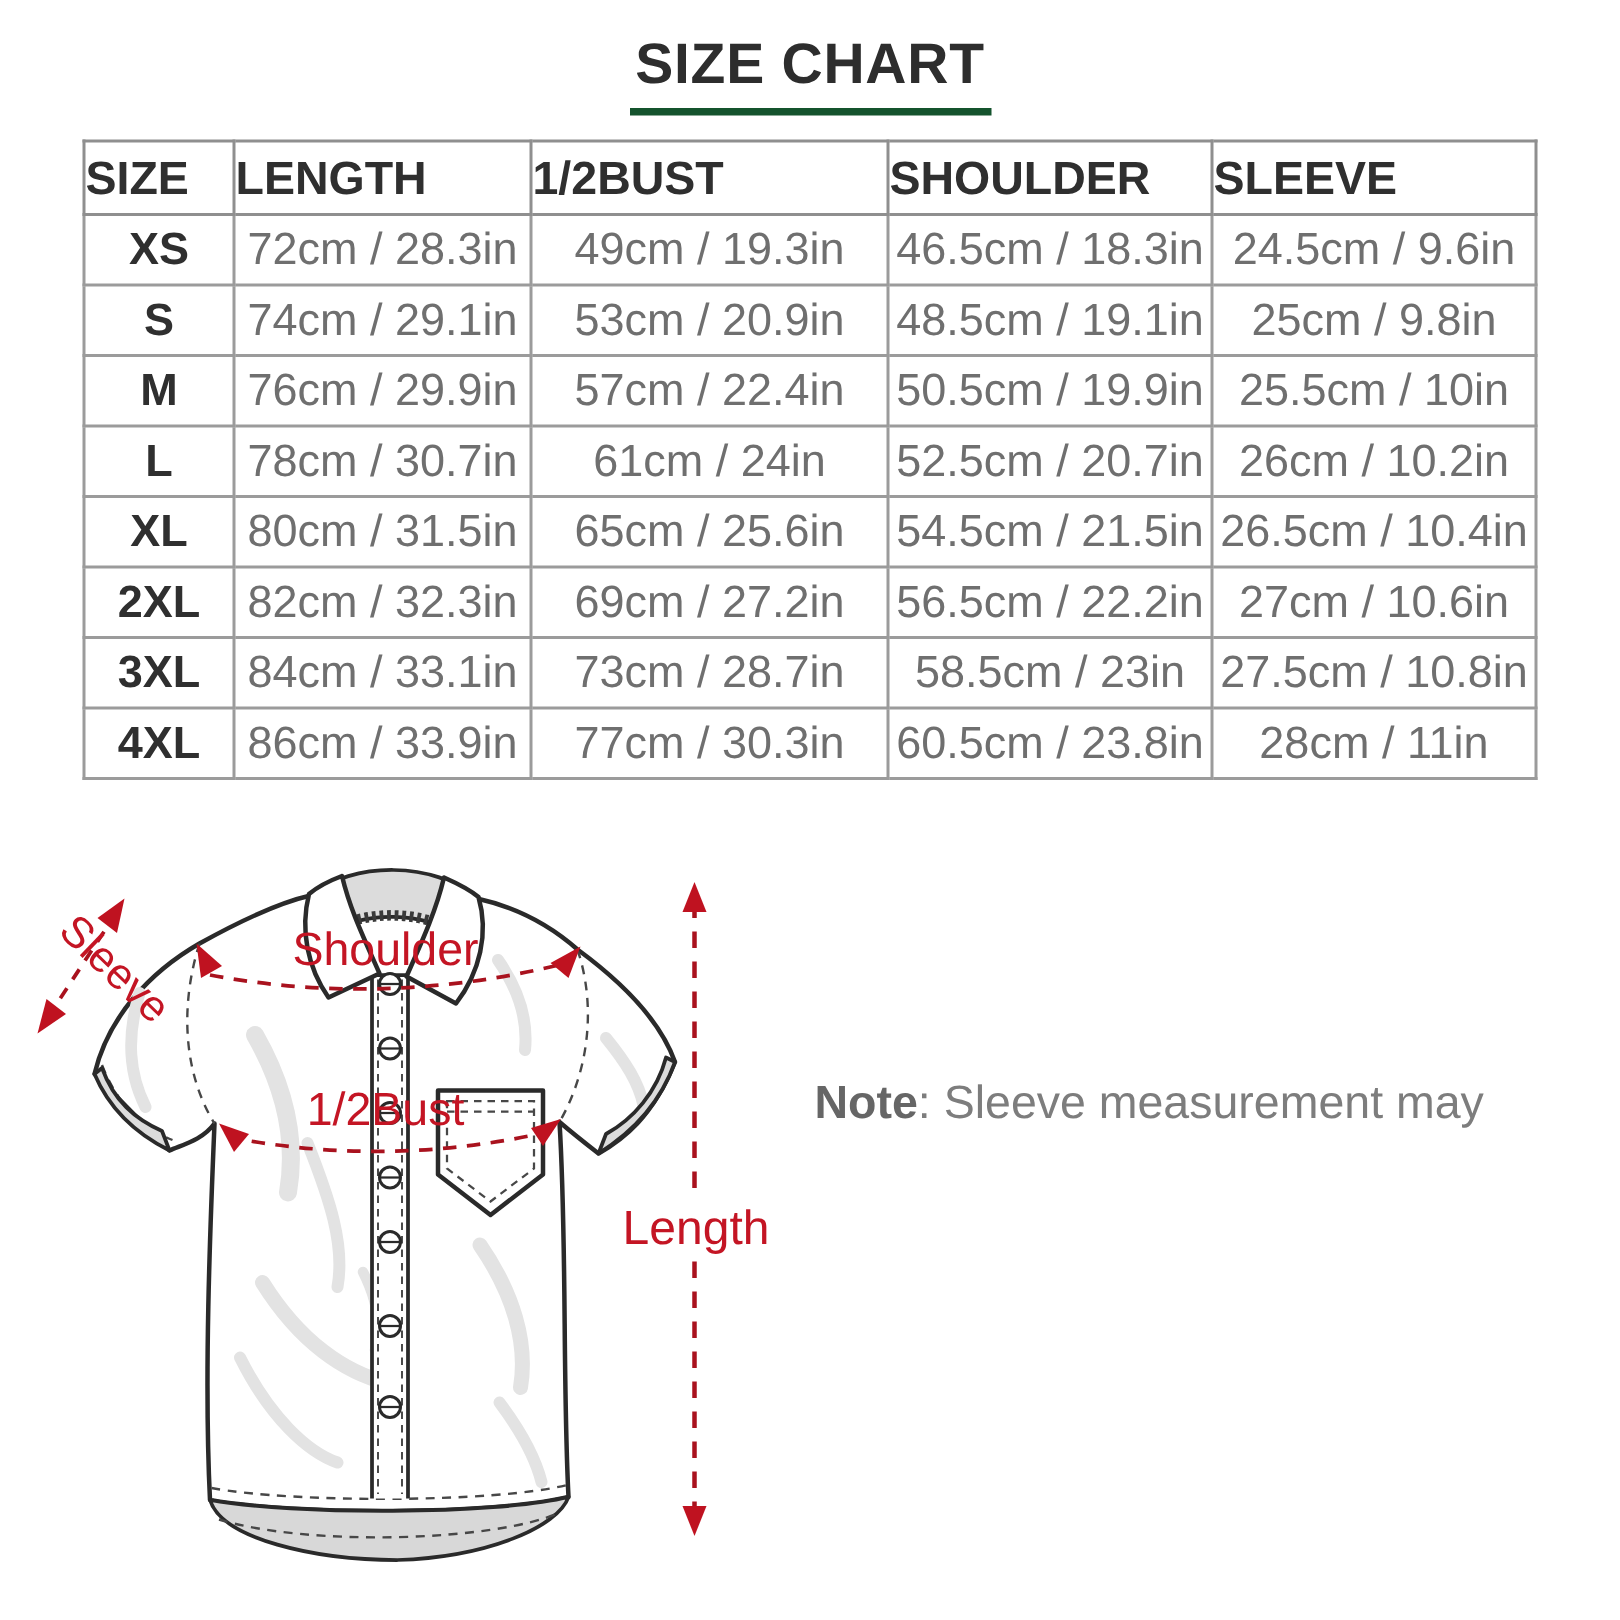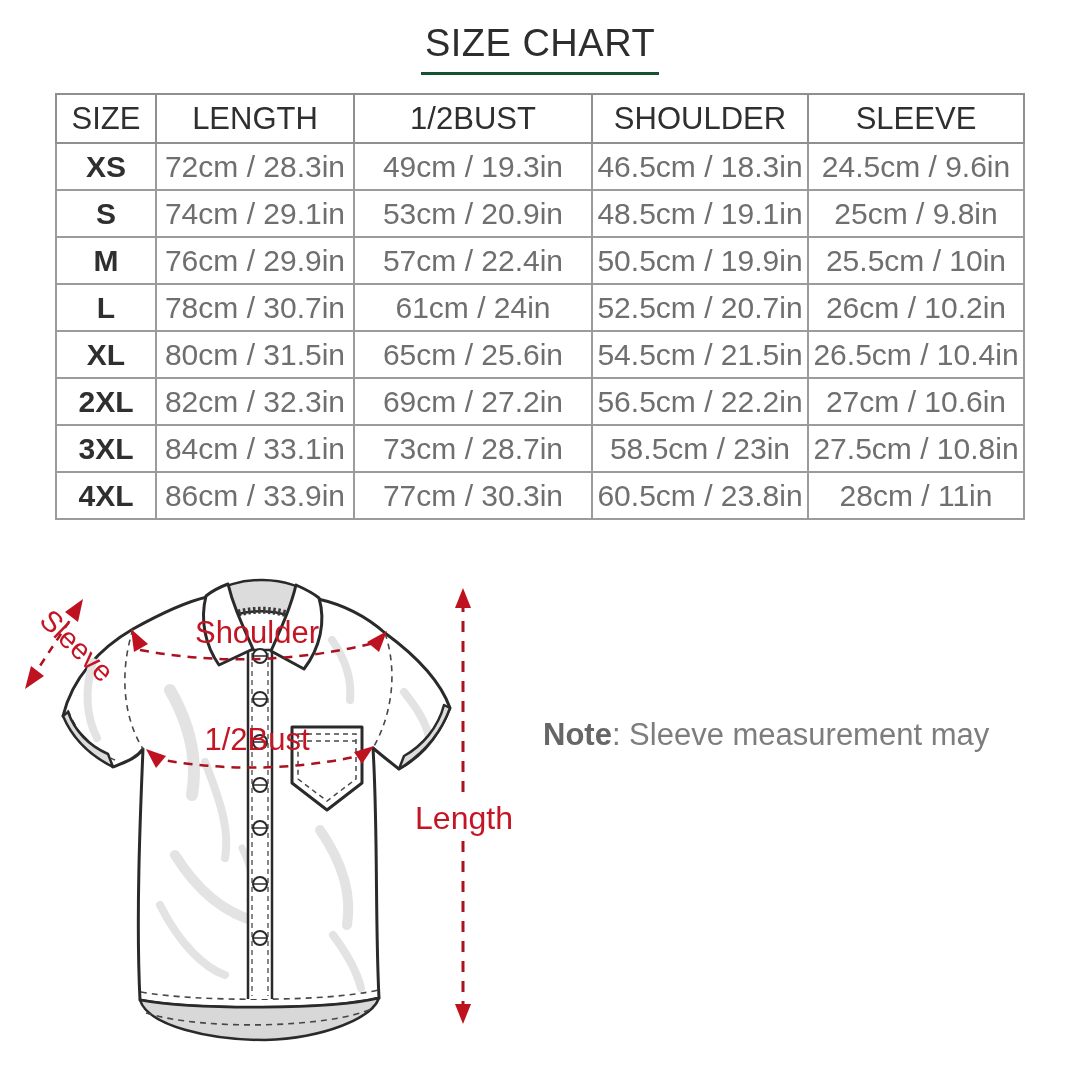--- a/index.html
+++ b/index.html
@@ -2,30 +2,30 @@
 <html><head>
 <meta charset="utf-8">
 <style>
   html,body{margin:0;padding:0;}
   body{
     width:1080px;height:1080px;position:relative;background:#ffffff;
     font-family:"Liberation Sans",sans-serif;overflow:hidden;
   }
   .title-wrap{position:absolute;top:22px;left:0;width:1080px;text-align:center;}
   .title{
-    display:inline-block;font-size:38px;font-weight:normal;color:#2d2d2d;
-    letter-spacing:.5px;border-bottom:3px solid #14532d;padding:0 4px 7px 4px;
+    display:inline-block;font-size:38px;font-weight:bold;color:#2d2d2d;
+    letter-spacing:.5px;border-bottom:5px solid #14532d;padding:0 4px 7px 4px;
   }
   table.size-table{
     position:absolute;left:55px;top:93px;width:968px;
     border-collapse:collapse;table-layout:fixed;background:#fff;
   }
   table.size-table th{
-    height:47px;font-size:31px;font-weight:normal;color:#2f2f2f;
-    border:2px solid #8f8f8f;text-align:center;padding:0;
+    height:47px;font-size:31px;font-weight:bold;color:#2f2f2f;
+    border:2px solid #8f8f8f;text-align:left;padding:0;
   }
   table.size-table td{
     height:45px;font-size:30px;color:#6f6f6f;
     border:2px solid #9b9b9b;text-align:center;padding:0;white-space:nowrap;
   }
   table.size-table td:first-child{font-weight:bold;color:#2f2f2f;}
   .c-size{width:100px}.c-length{width:198px}.c-bust{width:238px}
   .c-shoulder{width:216px}.c-sleeve{width:216px}
   svg.diagram{position:absolute;left:0;top:540px;}
   .note{

